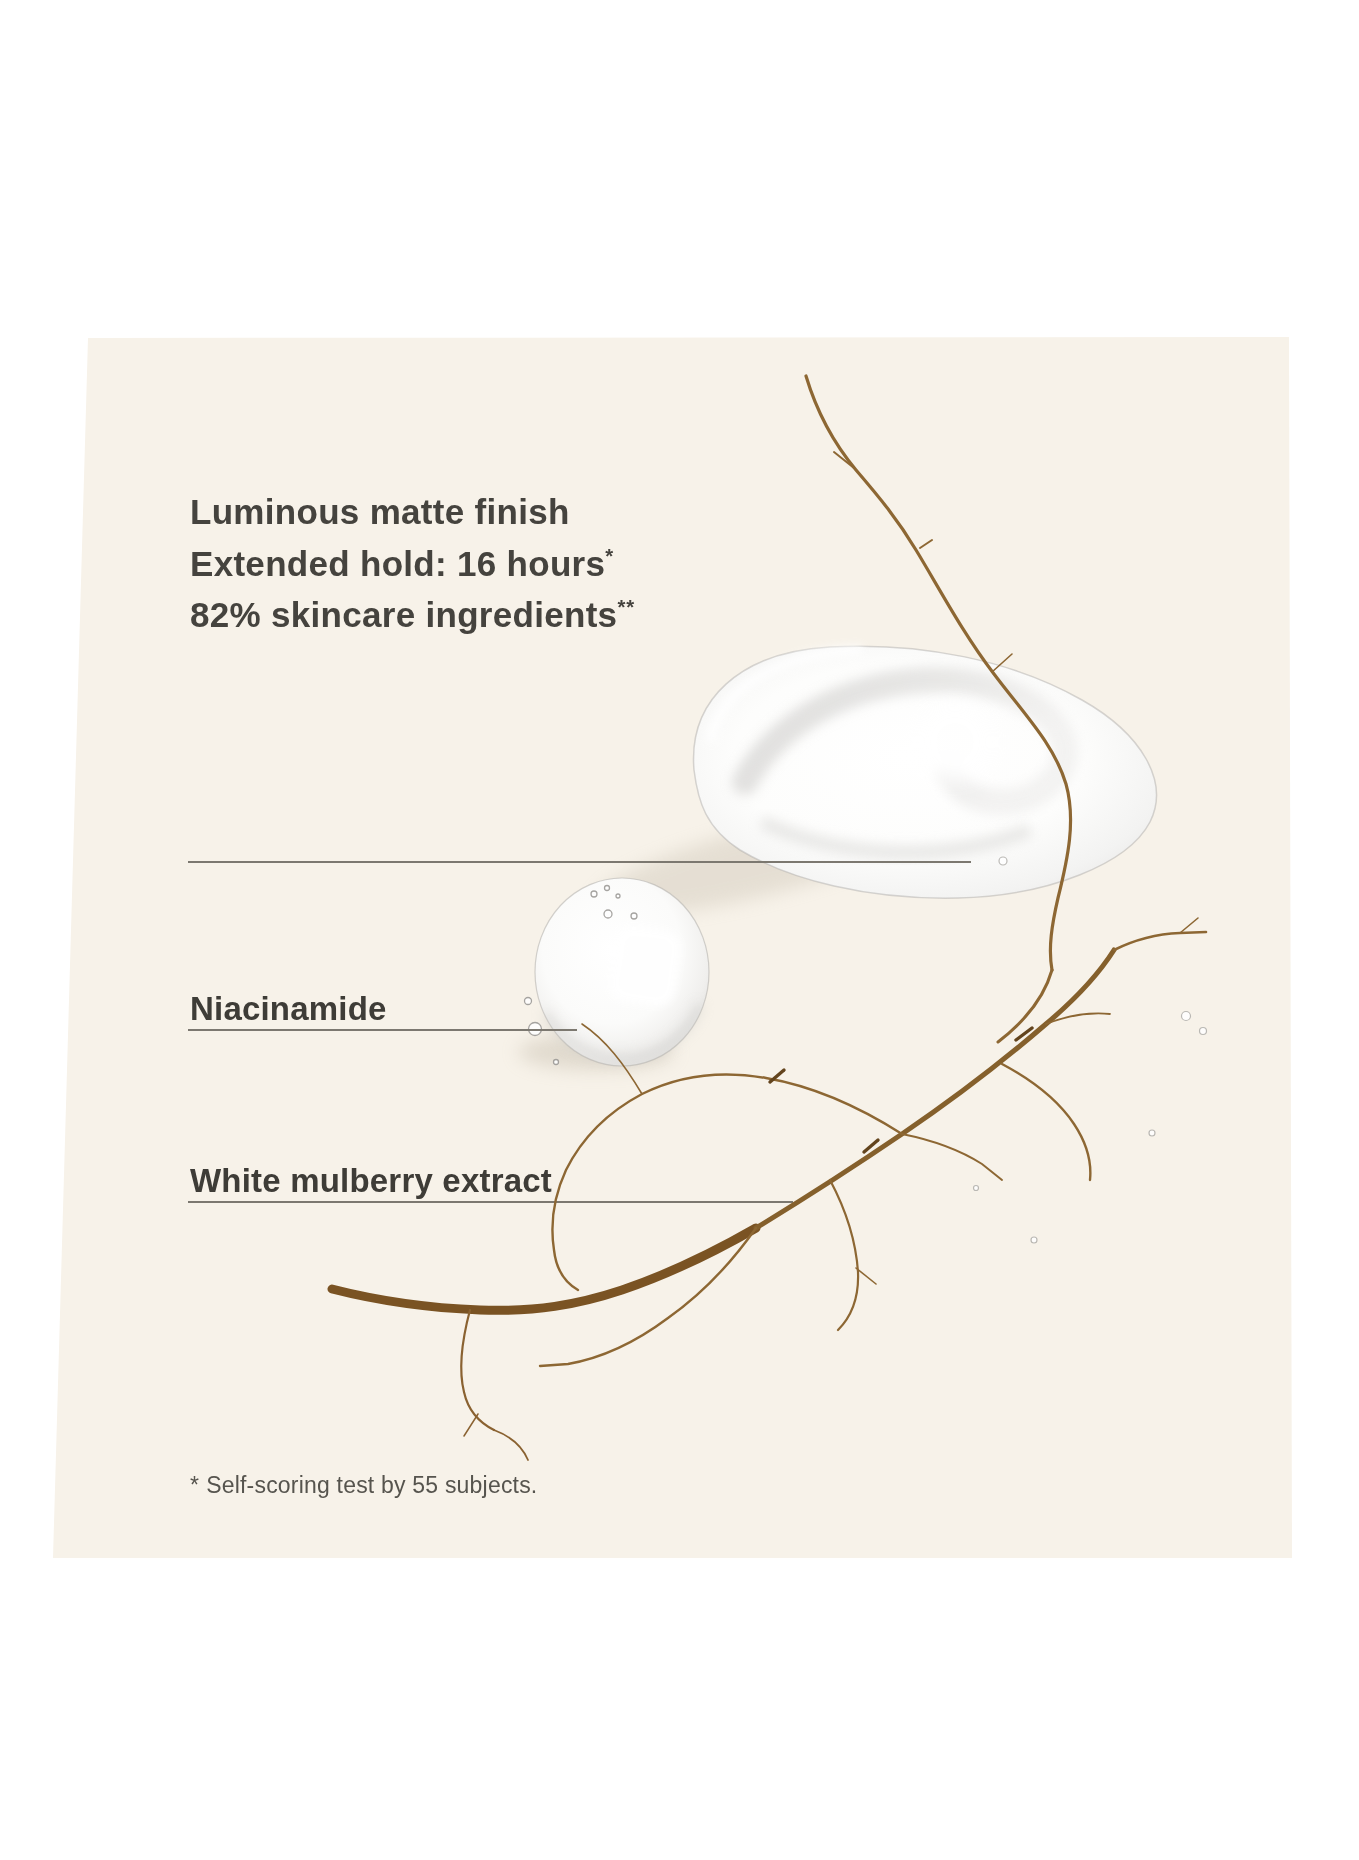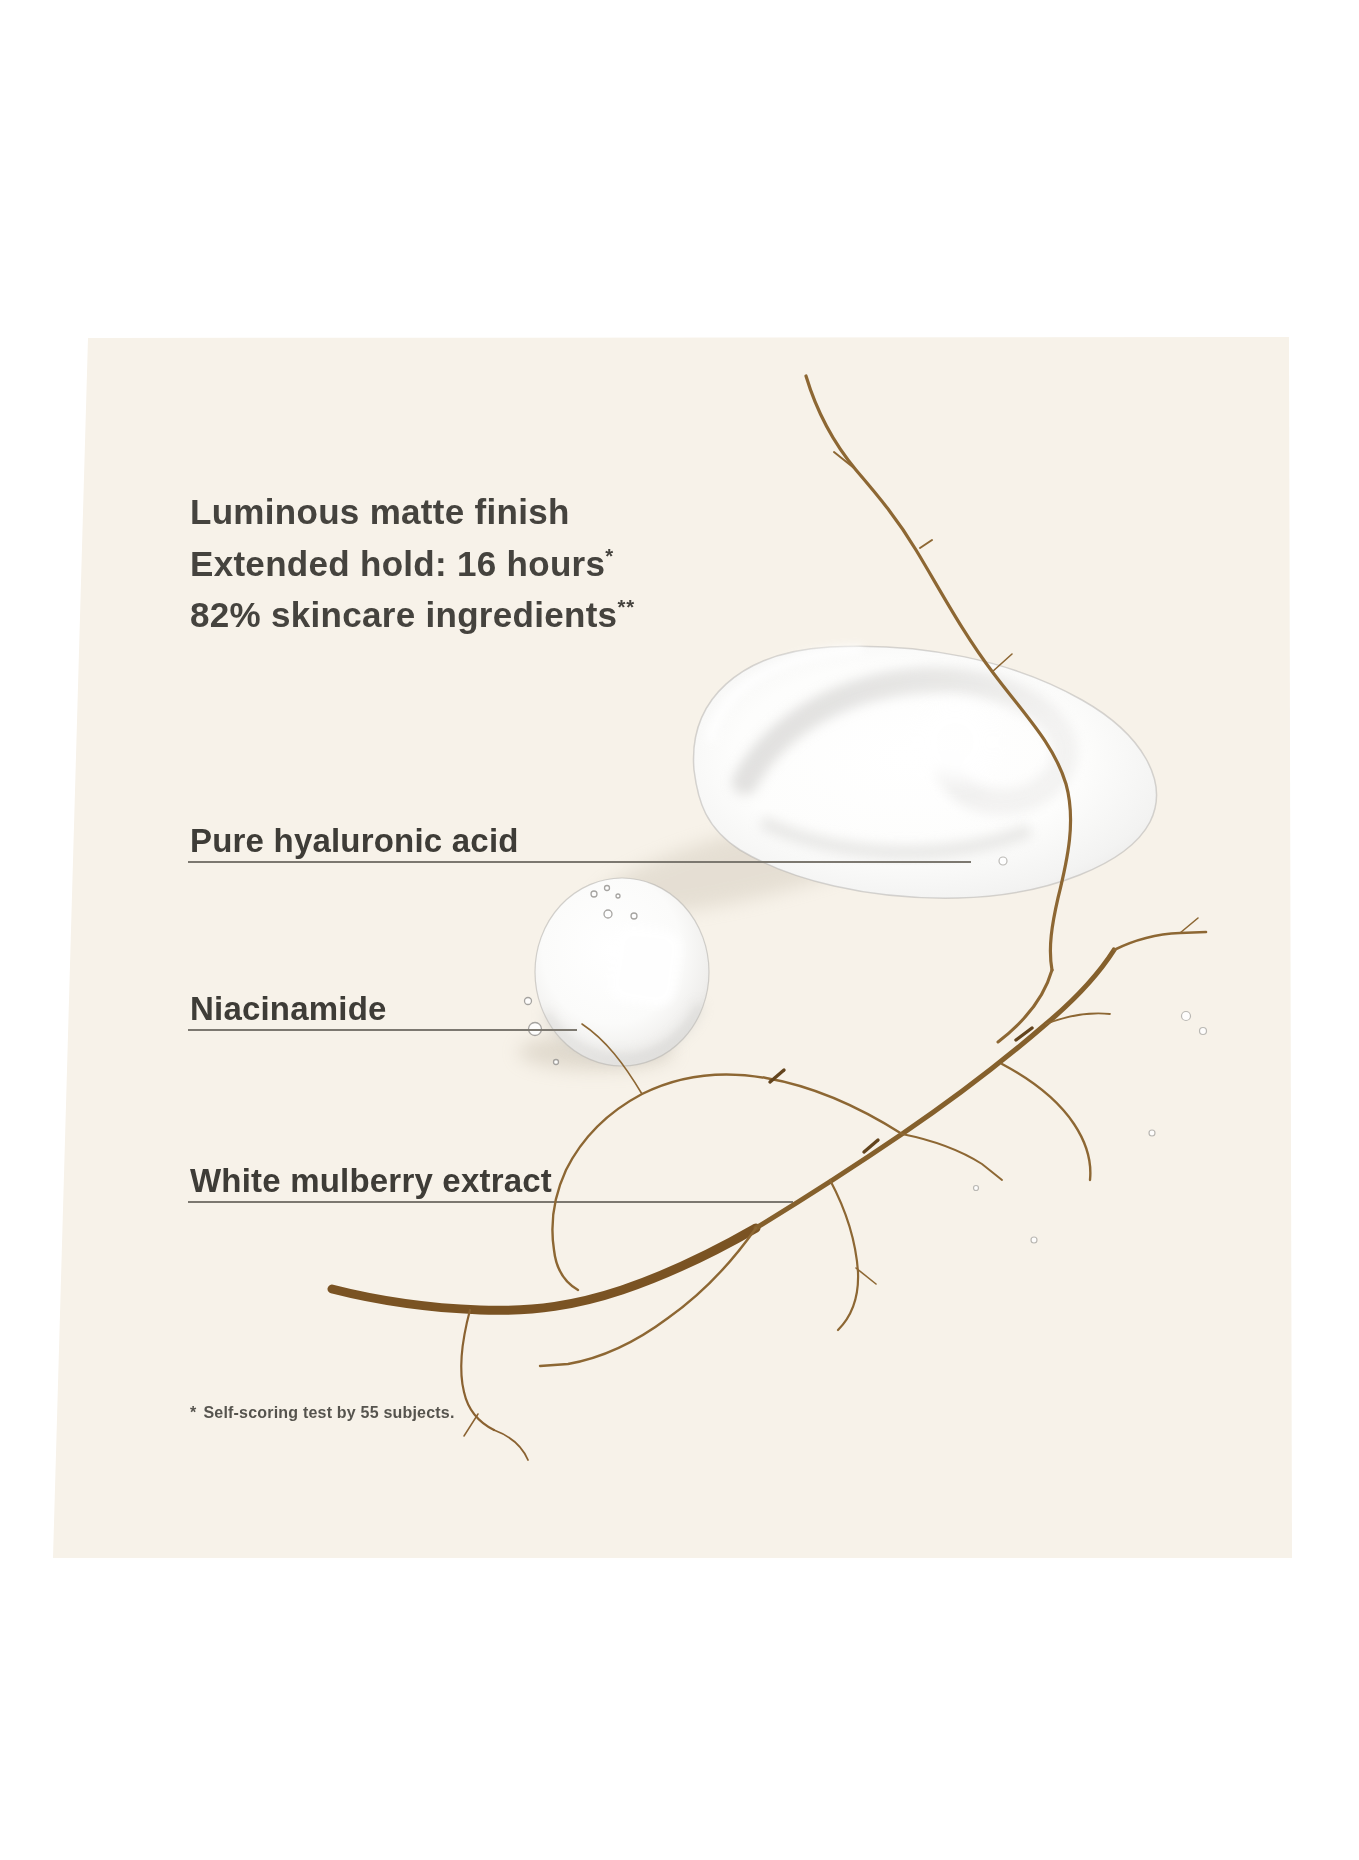--- a/index.html
+++ b/index.html
@@ -24,22 +24,22 @@
   .ing-label {
     position: absolute; left: 190px;
     font-size: 33px; line-height: 38px; font-weight: 700;
     color: #3e3c37; letter-spacing: 0.2px; white-space: nowrap;
   }
   #ing-hyaluronic { top: 822px; }
   #ing-niacinamide { top: 990px; text-align: right; }
   #ing-mulberry { top: 1162px; }
 
   .footnotes {
-    position: absolute; left: 190px; top: 1396px;
-    font-size: 16px; line-height: 34px; font-weight: 700;
+    position: absolute; left: 190px; top: 1468px;
+    font-size: 23px; line-height: 34px; font-weight: 400;
     color: #56544e; letter-spacing: 0.2px; white-space: nowrap;
   }
   .fn-text { margin-left: 7px; }
 </style>
 </head>
 <body>
 
 <div class="stage">
 
   <svg class="art" viewBox="0 0 1359 1860" aria-hidden="true">
@@ -151,21 +151,20 @@
       <circle cx="976" cy="1188" r="2.5"></circle>
     </g>
   </svg>
 
   <div class="claims">
     <div><span>Luminous matte finish</span><sup></sup></div>
     <div><span>Extended hold: 16 hours</span><sup>*</sup></div>
     <div><span>82% skincare ingredients</span><sup>**</sup></div>
   </div>
 
-  <div class="ing-label" id="ing-hyaluronic">Pure hyaluronic acid</div>
   <div class="ing-label" id="ing-niacinamide">Niacinamide</div>
   <div class="ing-label" id="ing-mulberry">White mulberry extract</div>
 
   <div class="footnotes">
     <div class="footnote">
       <span class="fn-marker">*</span><span class="fn-text">Self-scoring test by 55 subjects.</span>
     </div>
   </div>
 
 </div>

